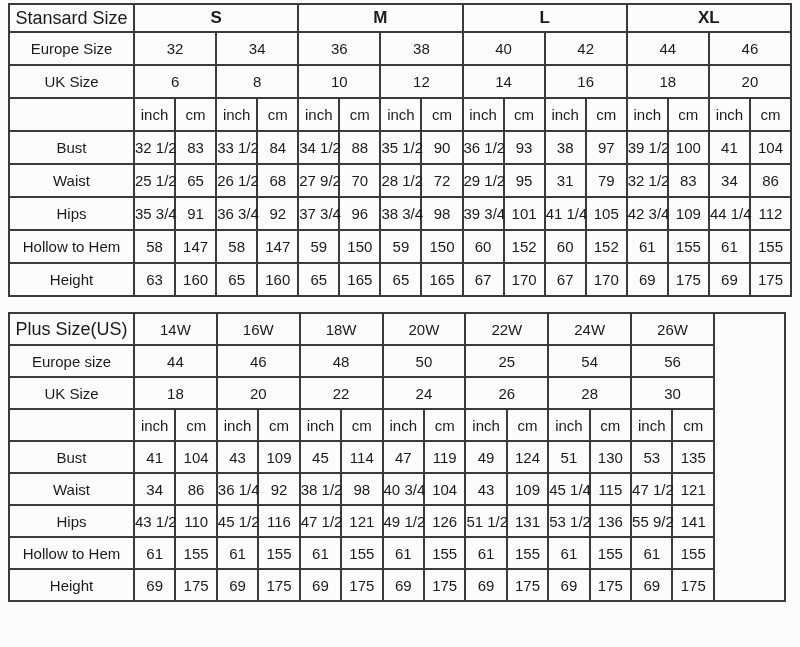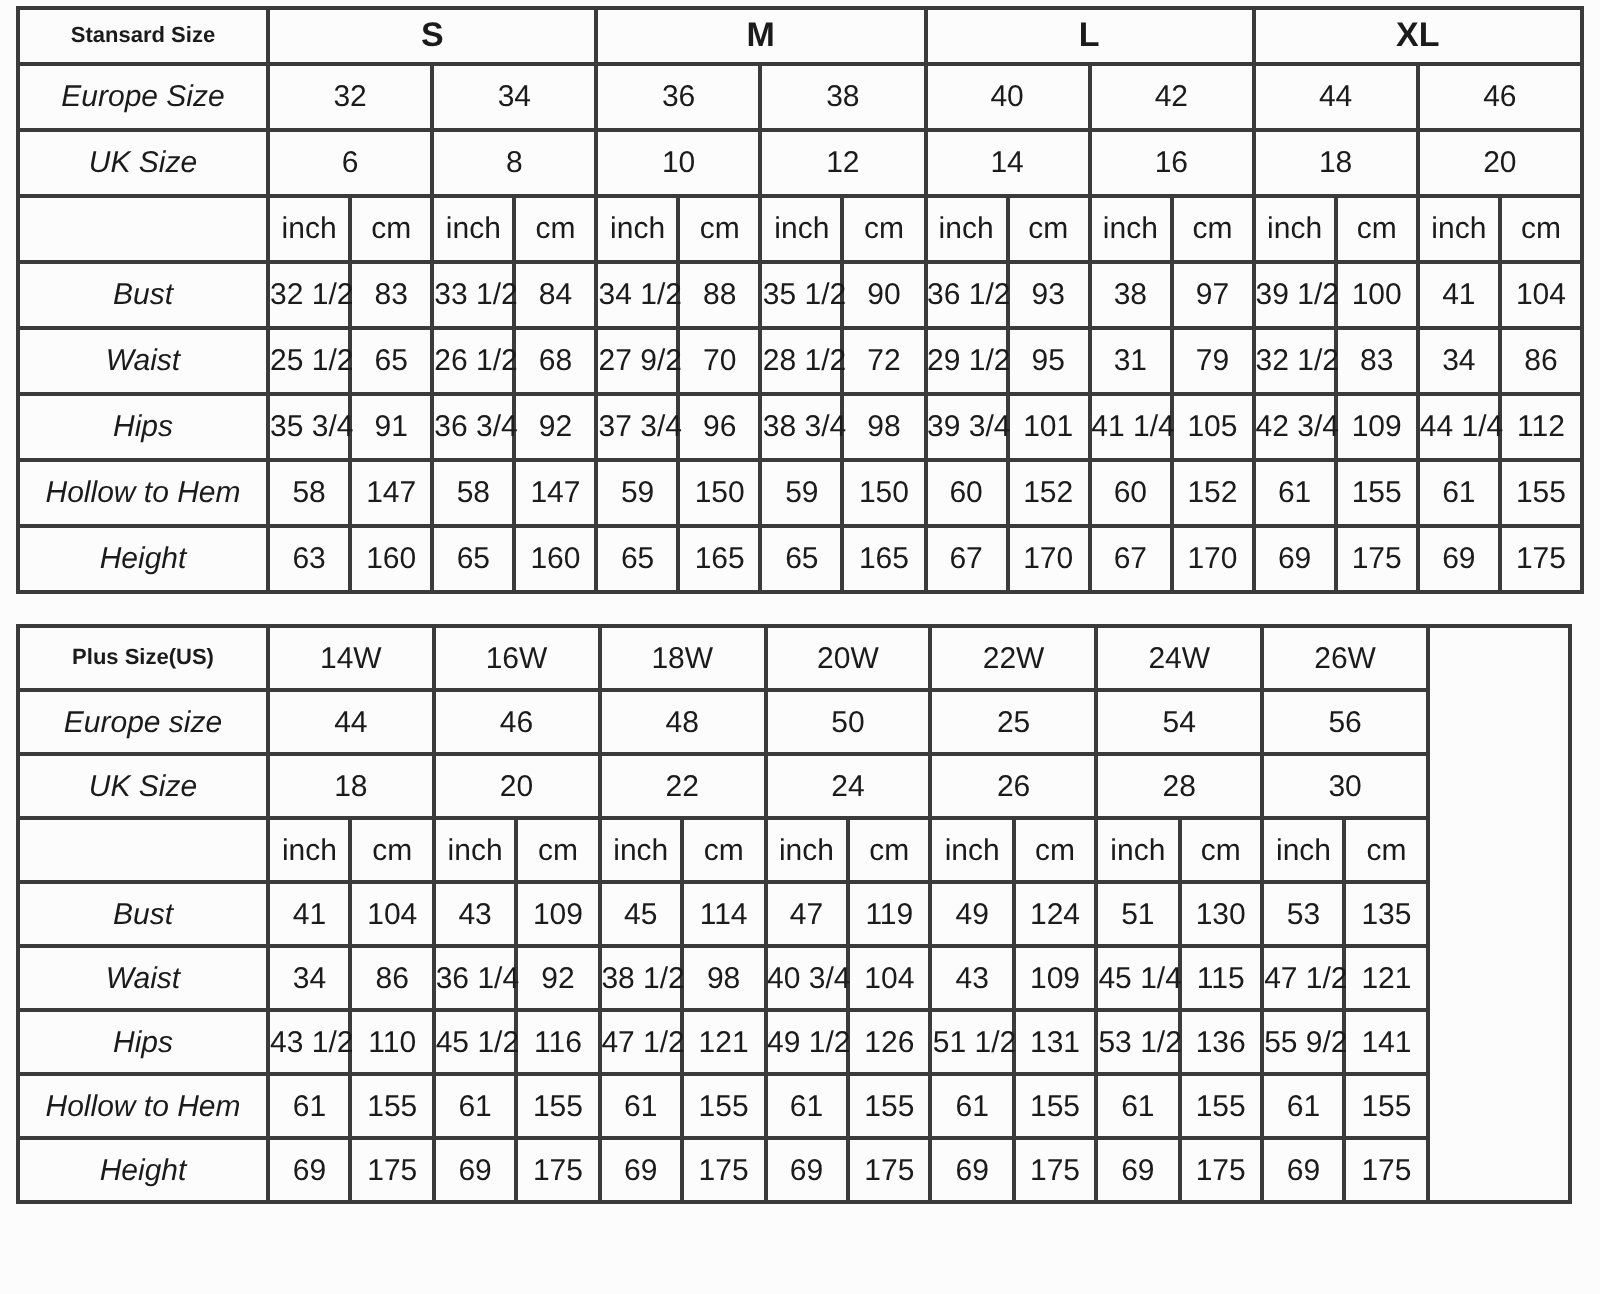--- a/index.html
+++ b/index.html
@@ -23,24 +23,24 @@
     vertical-align: middle;
     font-size: 15px;
     font-weight: normal;
     padding: 0;
     white-space: nowrap;
     overflow: visible;
   }
   #standard-table tr { height: 33px; }
   #standard-table tr:first-child { height: 28px; }
   #plus-table tr { height: 32px; }
-  .corner-cell { font-weight: bold; font-size: 11px; margin-left: 24px; }
+  .corner-cell { font-weight: normal; font-size: 18px; margin-left: 24px; }
   .group-cell { font-weight: bold; font-size: 17px; }
   th.label-cell { font-weight: bold; font-size: 16px; }
-  td.label-cell { font-size: 15px; font-style: italic; }
+  td.label-cell { font-size: 15px; }
   .unit-cell, .value-cell { font-size: 15px; }
 </style>
 </head>
 <body>
 
 <div class="wrap">
 
   <table id="standard-table">
     <colgroup>
       <col style="width:125px">

